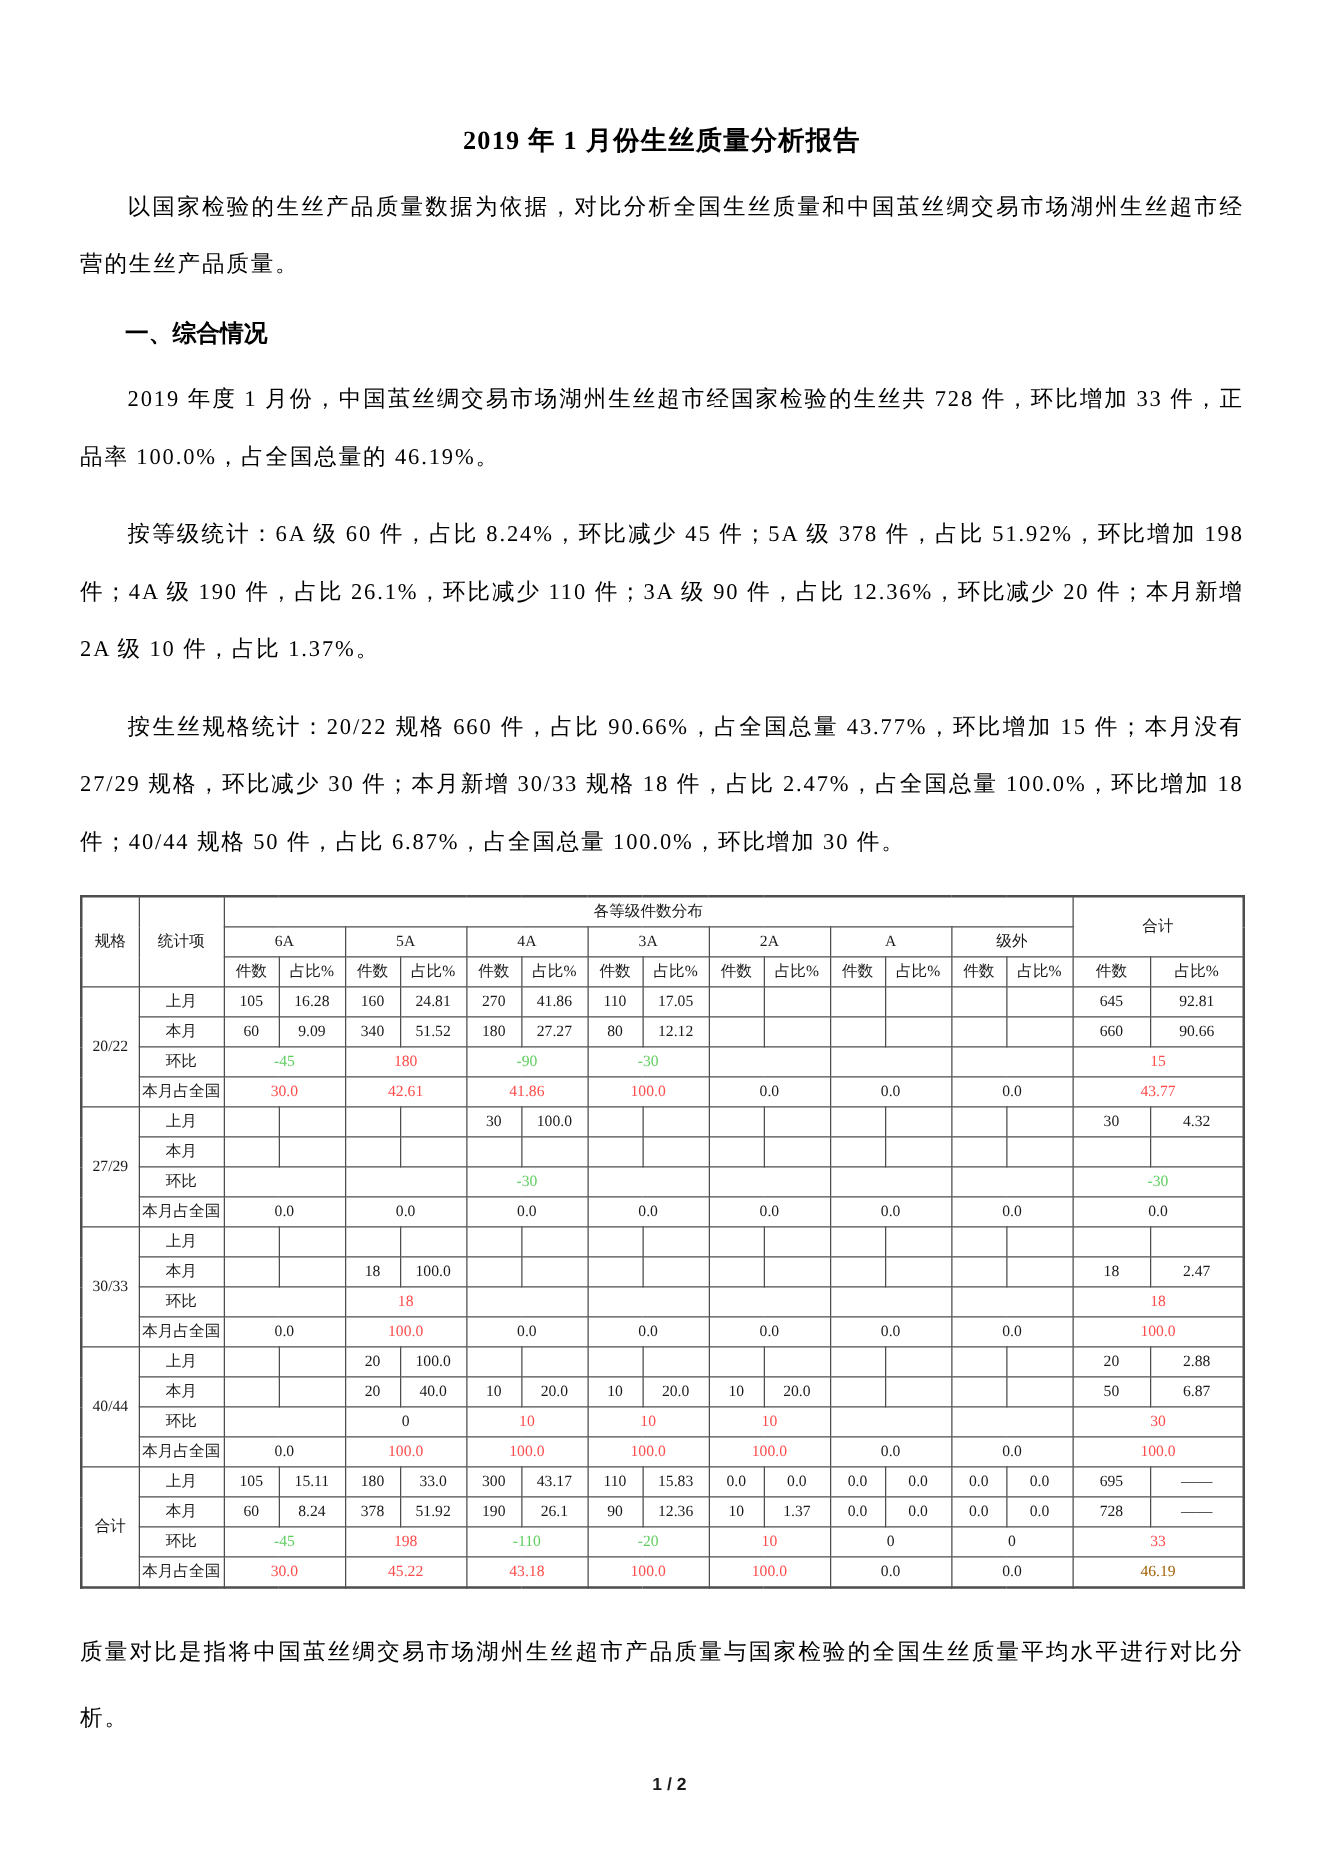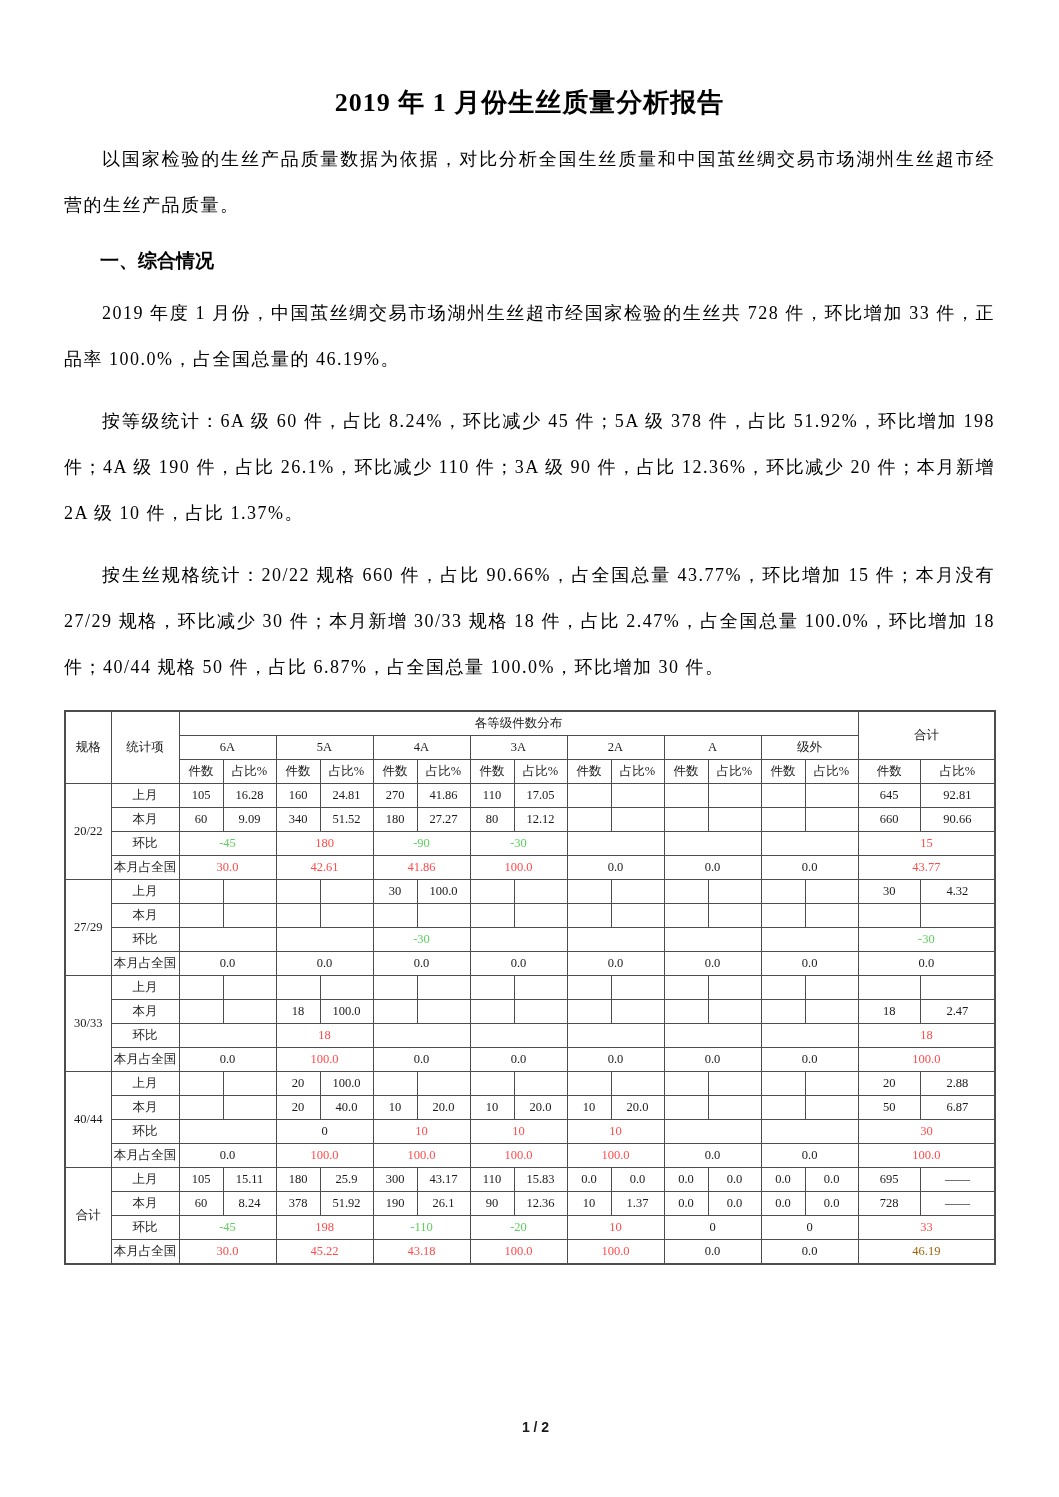--- a/index.html
+++ b/index.html
@@ -7,24 +7,24 @@
     width: 1059px; height: 1497px;
     box-sizing: border-box;
     padding: 0 64px;
     position: relative;
     overflow: hidden;
     background: #ffffff;
     color: #000000;
     font-family: "Liberation Serif", "DejaVu Serif", serif;
   }
   .doc-title {
-    margin: 3px;
+    margin: 16px;
     padding-top: 82px;
     text-align: center;
-    font-size: 26px;
+    font-size: 21px;
     font-weight: bold;
     letter-spacing: 1px;
   }
   .body-para {
     margin: 16px 0 0 0;
     font-size: 18px;
     line-height: 46px;
     letter-spacing: 1.5px;
     text-align: justify;
     text-indent: 38px;
@@ -387,21 +387,21 @@
           <td colspan="2">0.0</td>
           <td colspan="2">0.0</td>
           <td colspan="2" style="color: rgb(255, 75, 75);">100.0</td>
         </tr>
         <tr>
           <td rowspan="4">合计</td>
           <td>上月</td>
           <td>105</td>
           <td>15.11</td>
           <td>180</td>
-          <td>25.9</td>
+          <td>33.0</td>
           <td>300</td>
           <td>43.17</td>
           <td>110</td>
           <td>15.83</td>
           <td>0.0</td>
           <td>0.0</td>
           <td>0.0</td>
           <td>0.0</td>
           <td>0.0</td>
           <td>0.0</td>
@@ -446,16 +446,17 @@
           <td colspan="2" style="color: rgb(255, 75, 75);">100.0</td>
           <td colspan="2" style="color: rgb(255, 75, 75);">100.0</td>
           <td colspan="2">0.0</td>
           <td colspan="2">0.0</td>
           <td colspan="2" style="color: #a16207;">46.19</td>
         </tr>
       </tbody>
   </table>
 
 
+  <p class="sec2-para">质量对比是指将中国茧丝绸交易市场湖州生丝超市产品质量与国家检验的全国生丝质量平均水平进行对比分析。</p>
 
   <div class="page-number">1 / 2</div>
 
 </div>
 
 </body></html>

